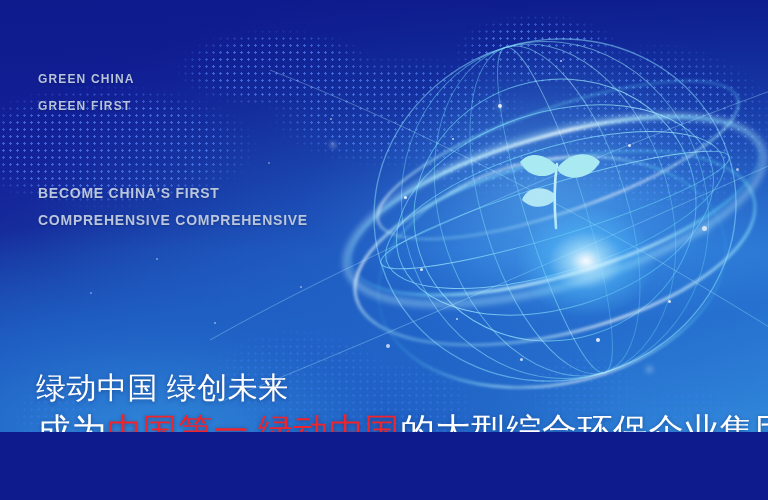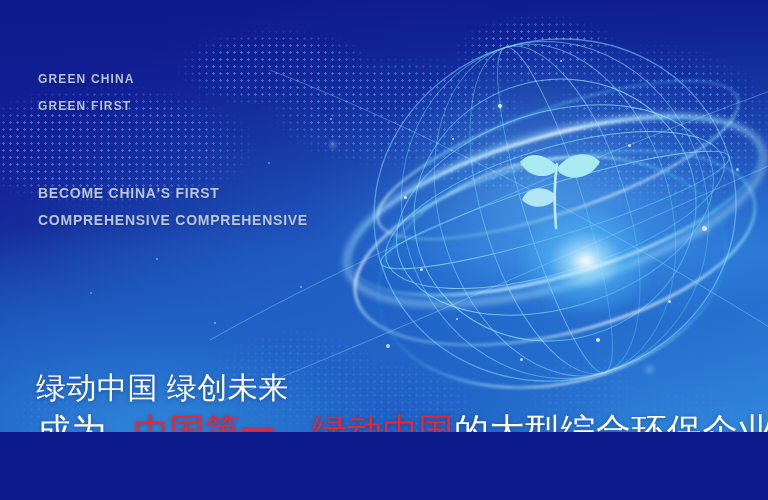--- a/index.html
+++ b/index.html
@@ -96,21 +96,21 @@
   .cn1{
     color:#ffffff;font-size:30px;line-height:40px;white-space:nowrap;
     letter-spacing:.5px;
     text-shadow:0 1px 4px rgba(10,30,90,.45);
   }
   .cn2{
     font-size:35px;line-height:46px;white-space:nowrap;color:#ffffff;
     letter-spacing:.5px;
     text-shadow:0 1px 4px rgba(10,30,90,.45);
   }
-  .cn2 .hl{color:#f1242c;margin-left:27px;}
+  .cn2 .hl{color:#f1242c;}
   .sp{display:inline-block;width:9px;}
 </style>
 </head>
 <body>
 
 <div id="stage">
 
   <div class="bg-base"></div>
   <div class="bg-topdark"></div>
   <div class="dots m1"></div>

